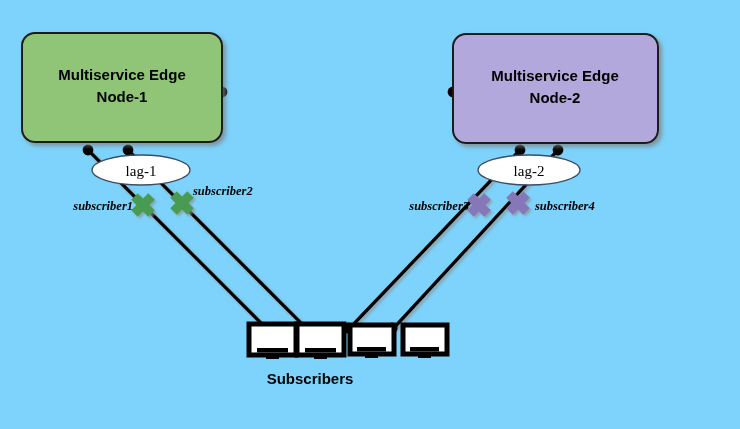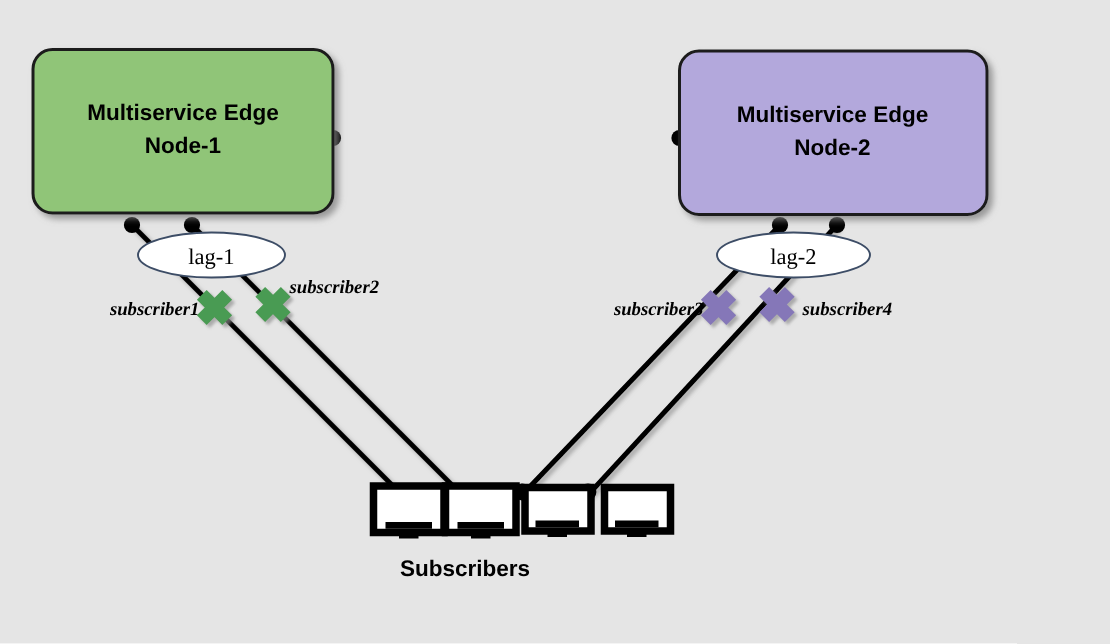--- a/index.html
+++ b/index.html
@@ -4,21 +4,21 @@
 <style>
   html, body {
     margin: 0;
     padding: 0;
     background: #ffffff;
   }
   #canvas {
     position: relative;
     width: 740px;
     height: 429px;
-    background: #e5e5e5;
+    background: #7dd3fc;
     overflow: hidden;
     font-family: "Liberation Sans", sans-serif;
   }
   #diagram-svg {
     position: absolute;
     left: 0;
     top: 0;
     width: 740px;
     height: 429px;
   }

